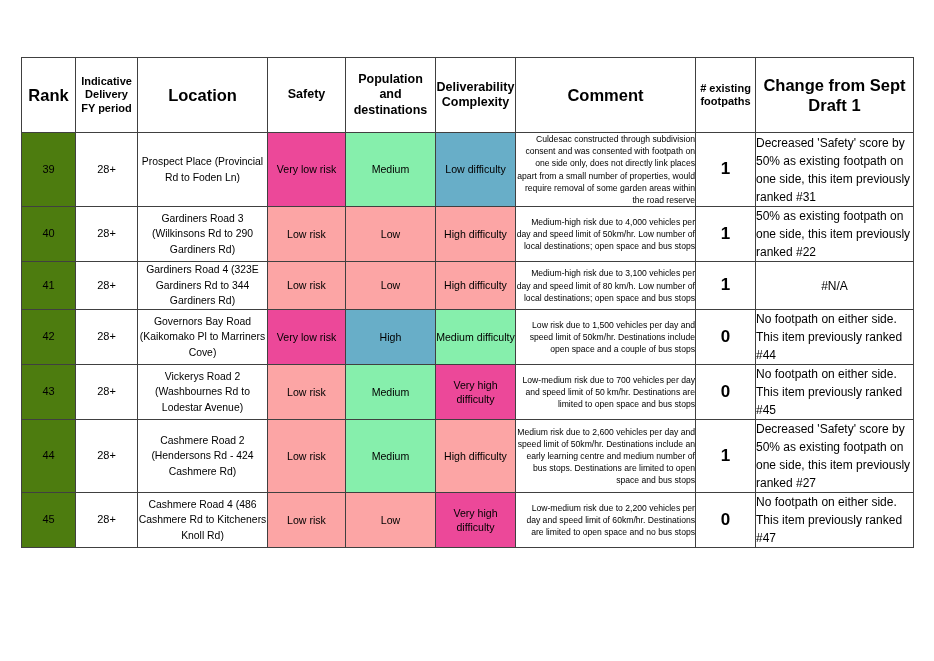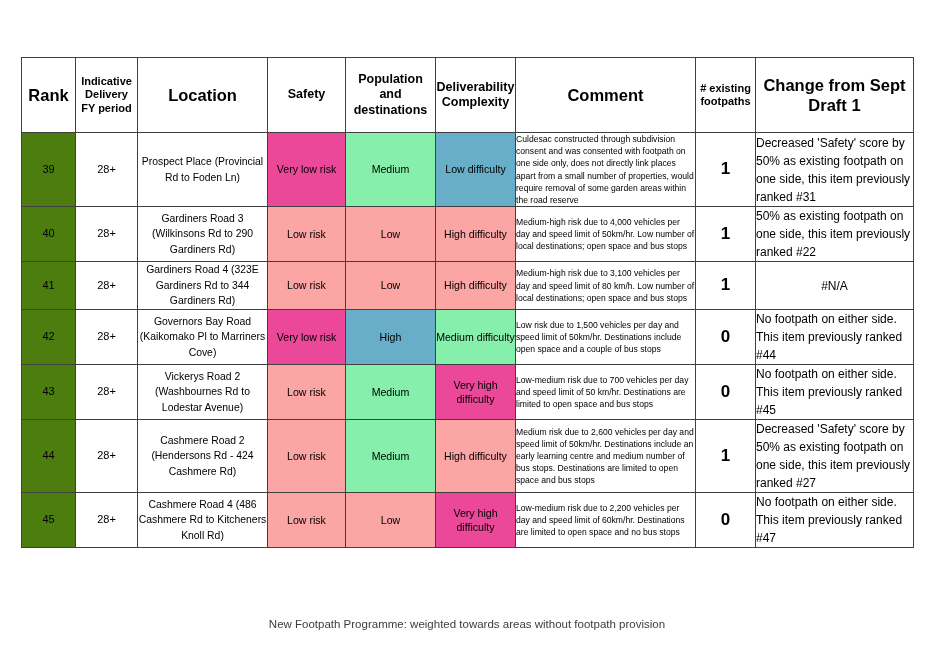--- a/index.html
+++ b/index.html
@@ -84,21 +84,21 @@
     line-height: 1.5;
     margin-left: 36px;
   }
   td.scored {
     text-align: center;
     padding: 3px 4px;
     font-size: 10.6px;
     line-height: 1.35;
   }
   td.comment {
-    text-align: left;
+    text-align: right;
     padding: 3px 5px;
     font-size: 8.6px;
     line-height: 1.42;
     vertical-align: top;
   }
   td.footpaths {
     text-align: center;
     font-size: 17px;
     font-weight: bold;
   }
@@ -249,15 +249,14 @@
           <td class="scored fill-light">Low risk</td>
           <td class="scored fill-light">Low</td>
           <td class="scored fill-none">Very high difficulty</td>
           <td class="comment">Low-medium risk due to 2,200 vehicles per day and speed limit of 60km/hr. Destinations are limited to open space and no bus stops</td>
           <td class="footpaths">0</td>
           <td class="change">No footpath on either side. This item previously ranked #47</td>
         </tr>
       </tbody>
   </table>
 
-  <div class="caption">New Footpath Programme: weighted towards areas without footpath provision</div>
 
 </div>
 
 </body></html>

